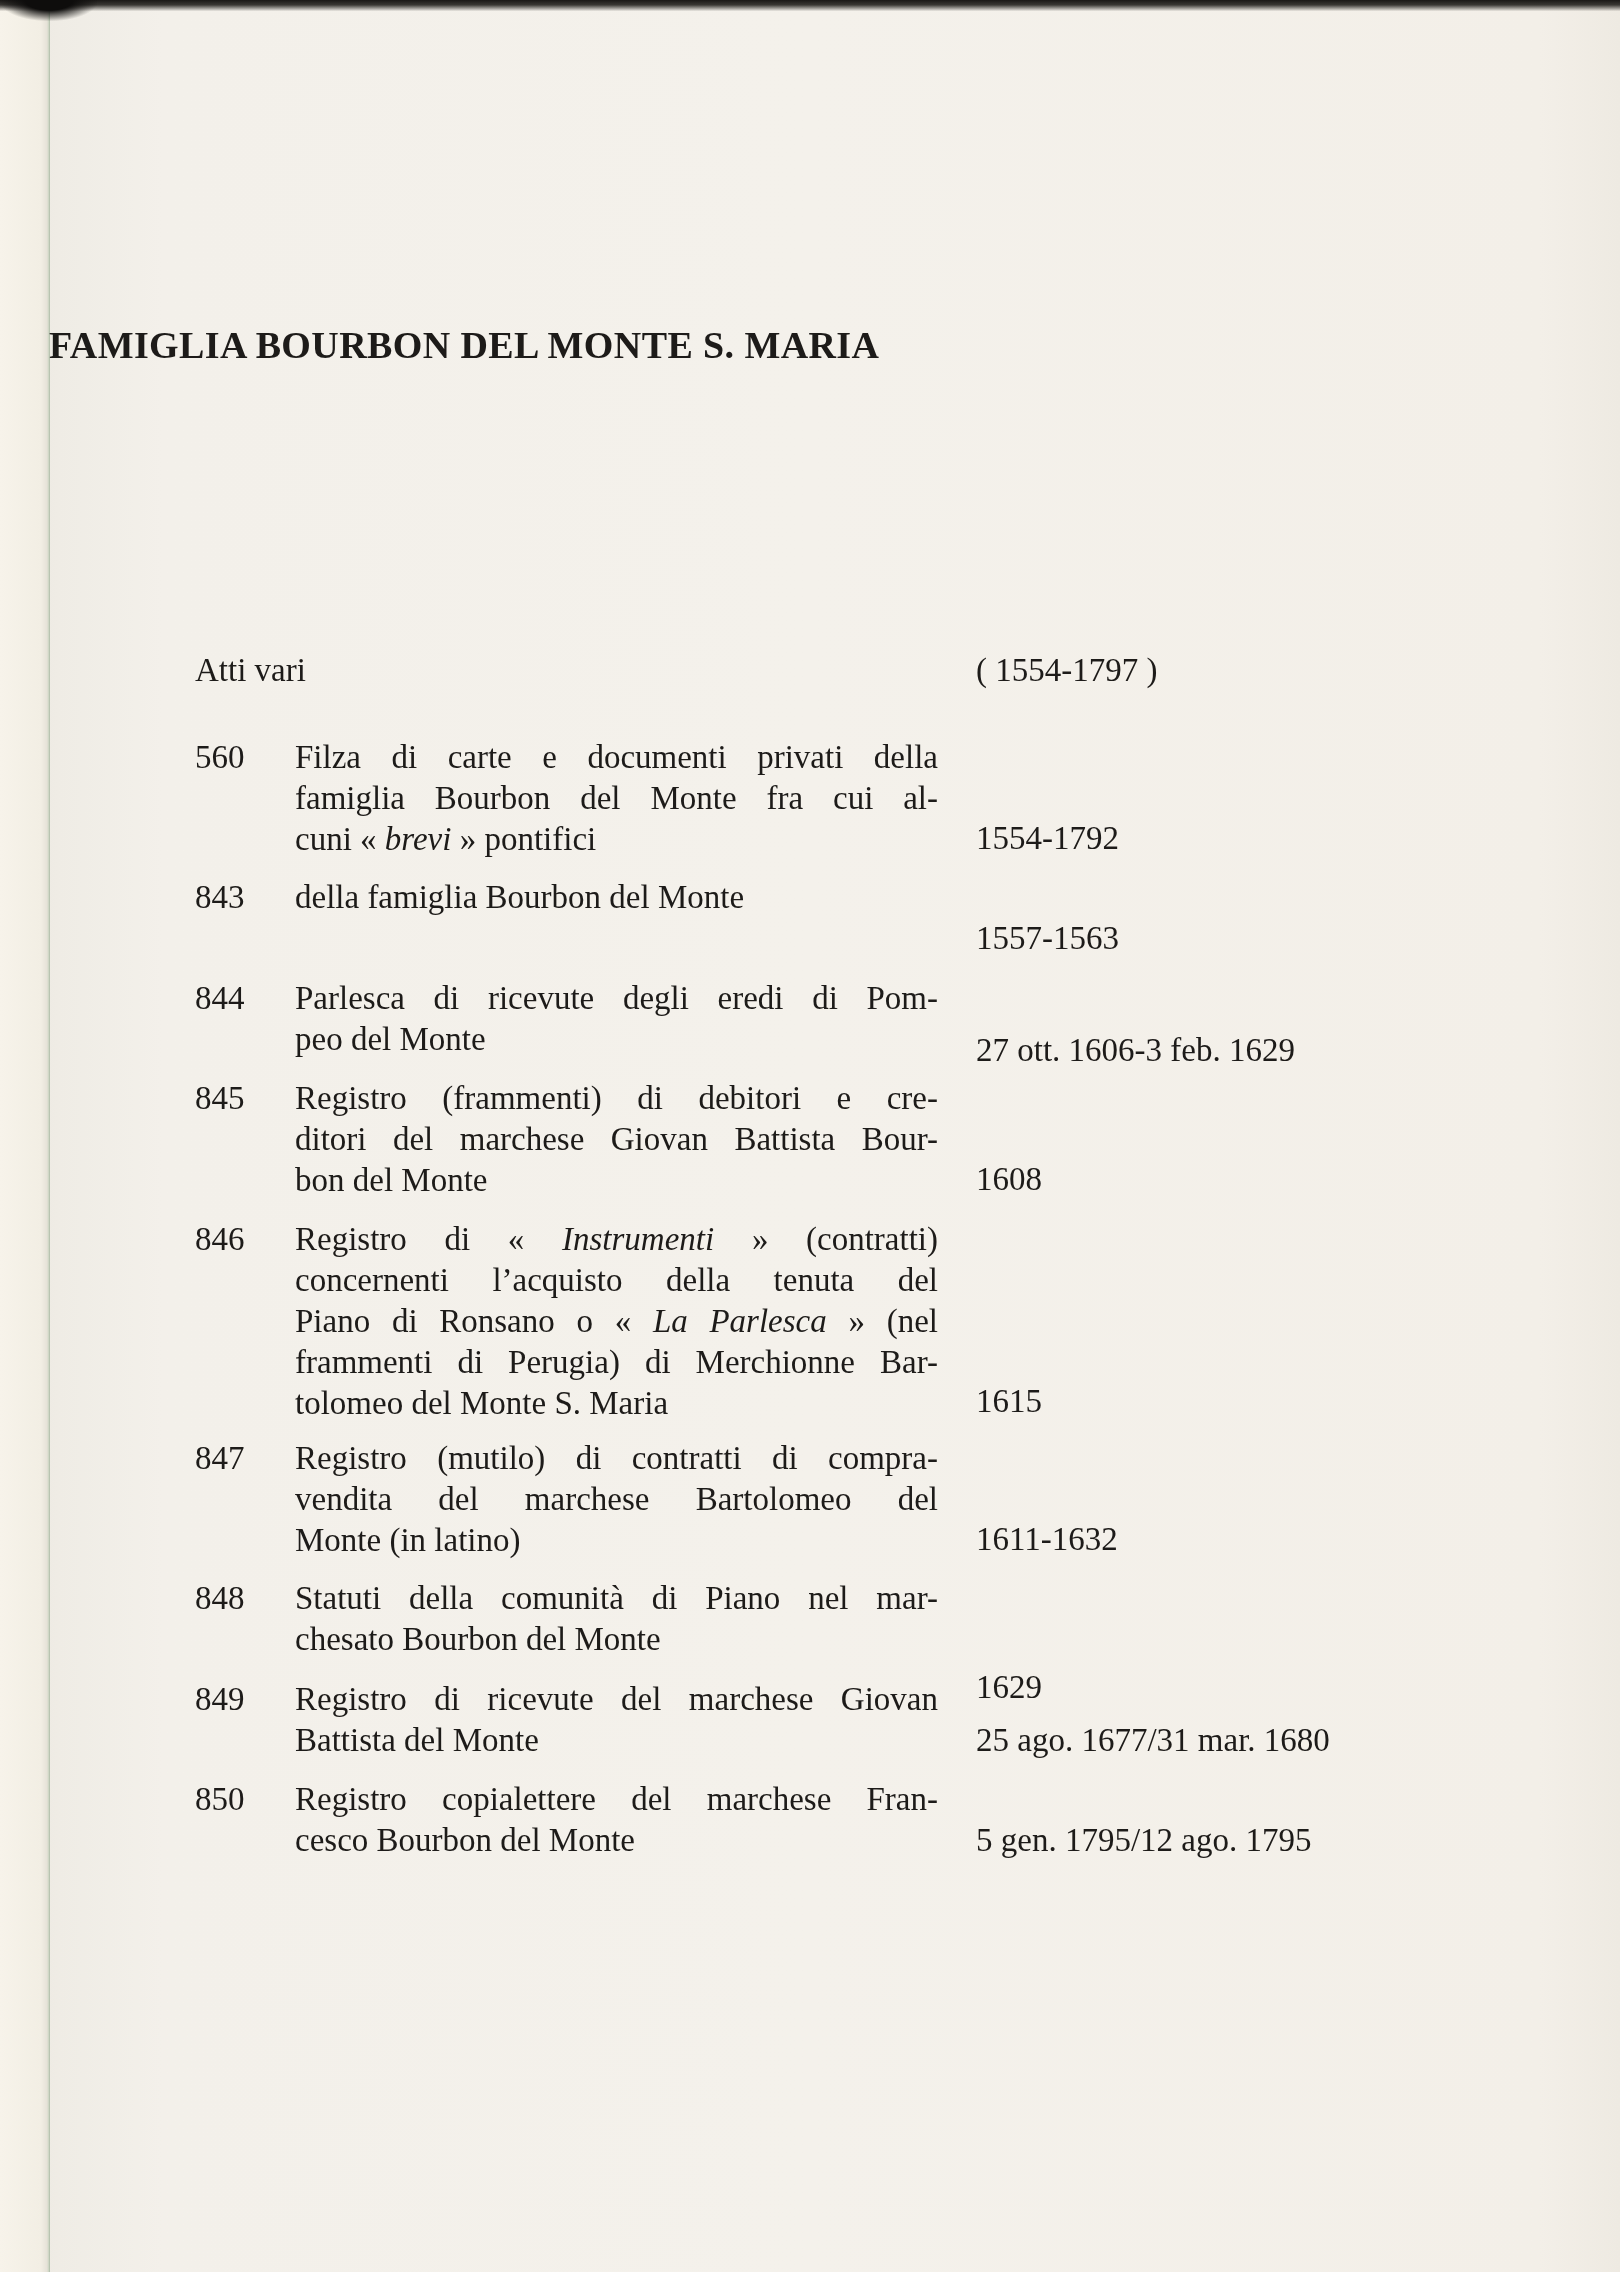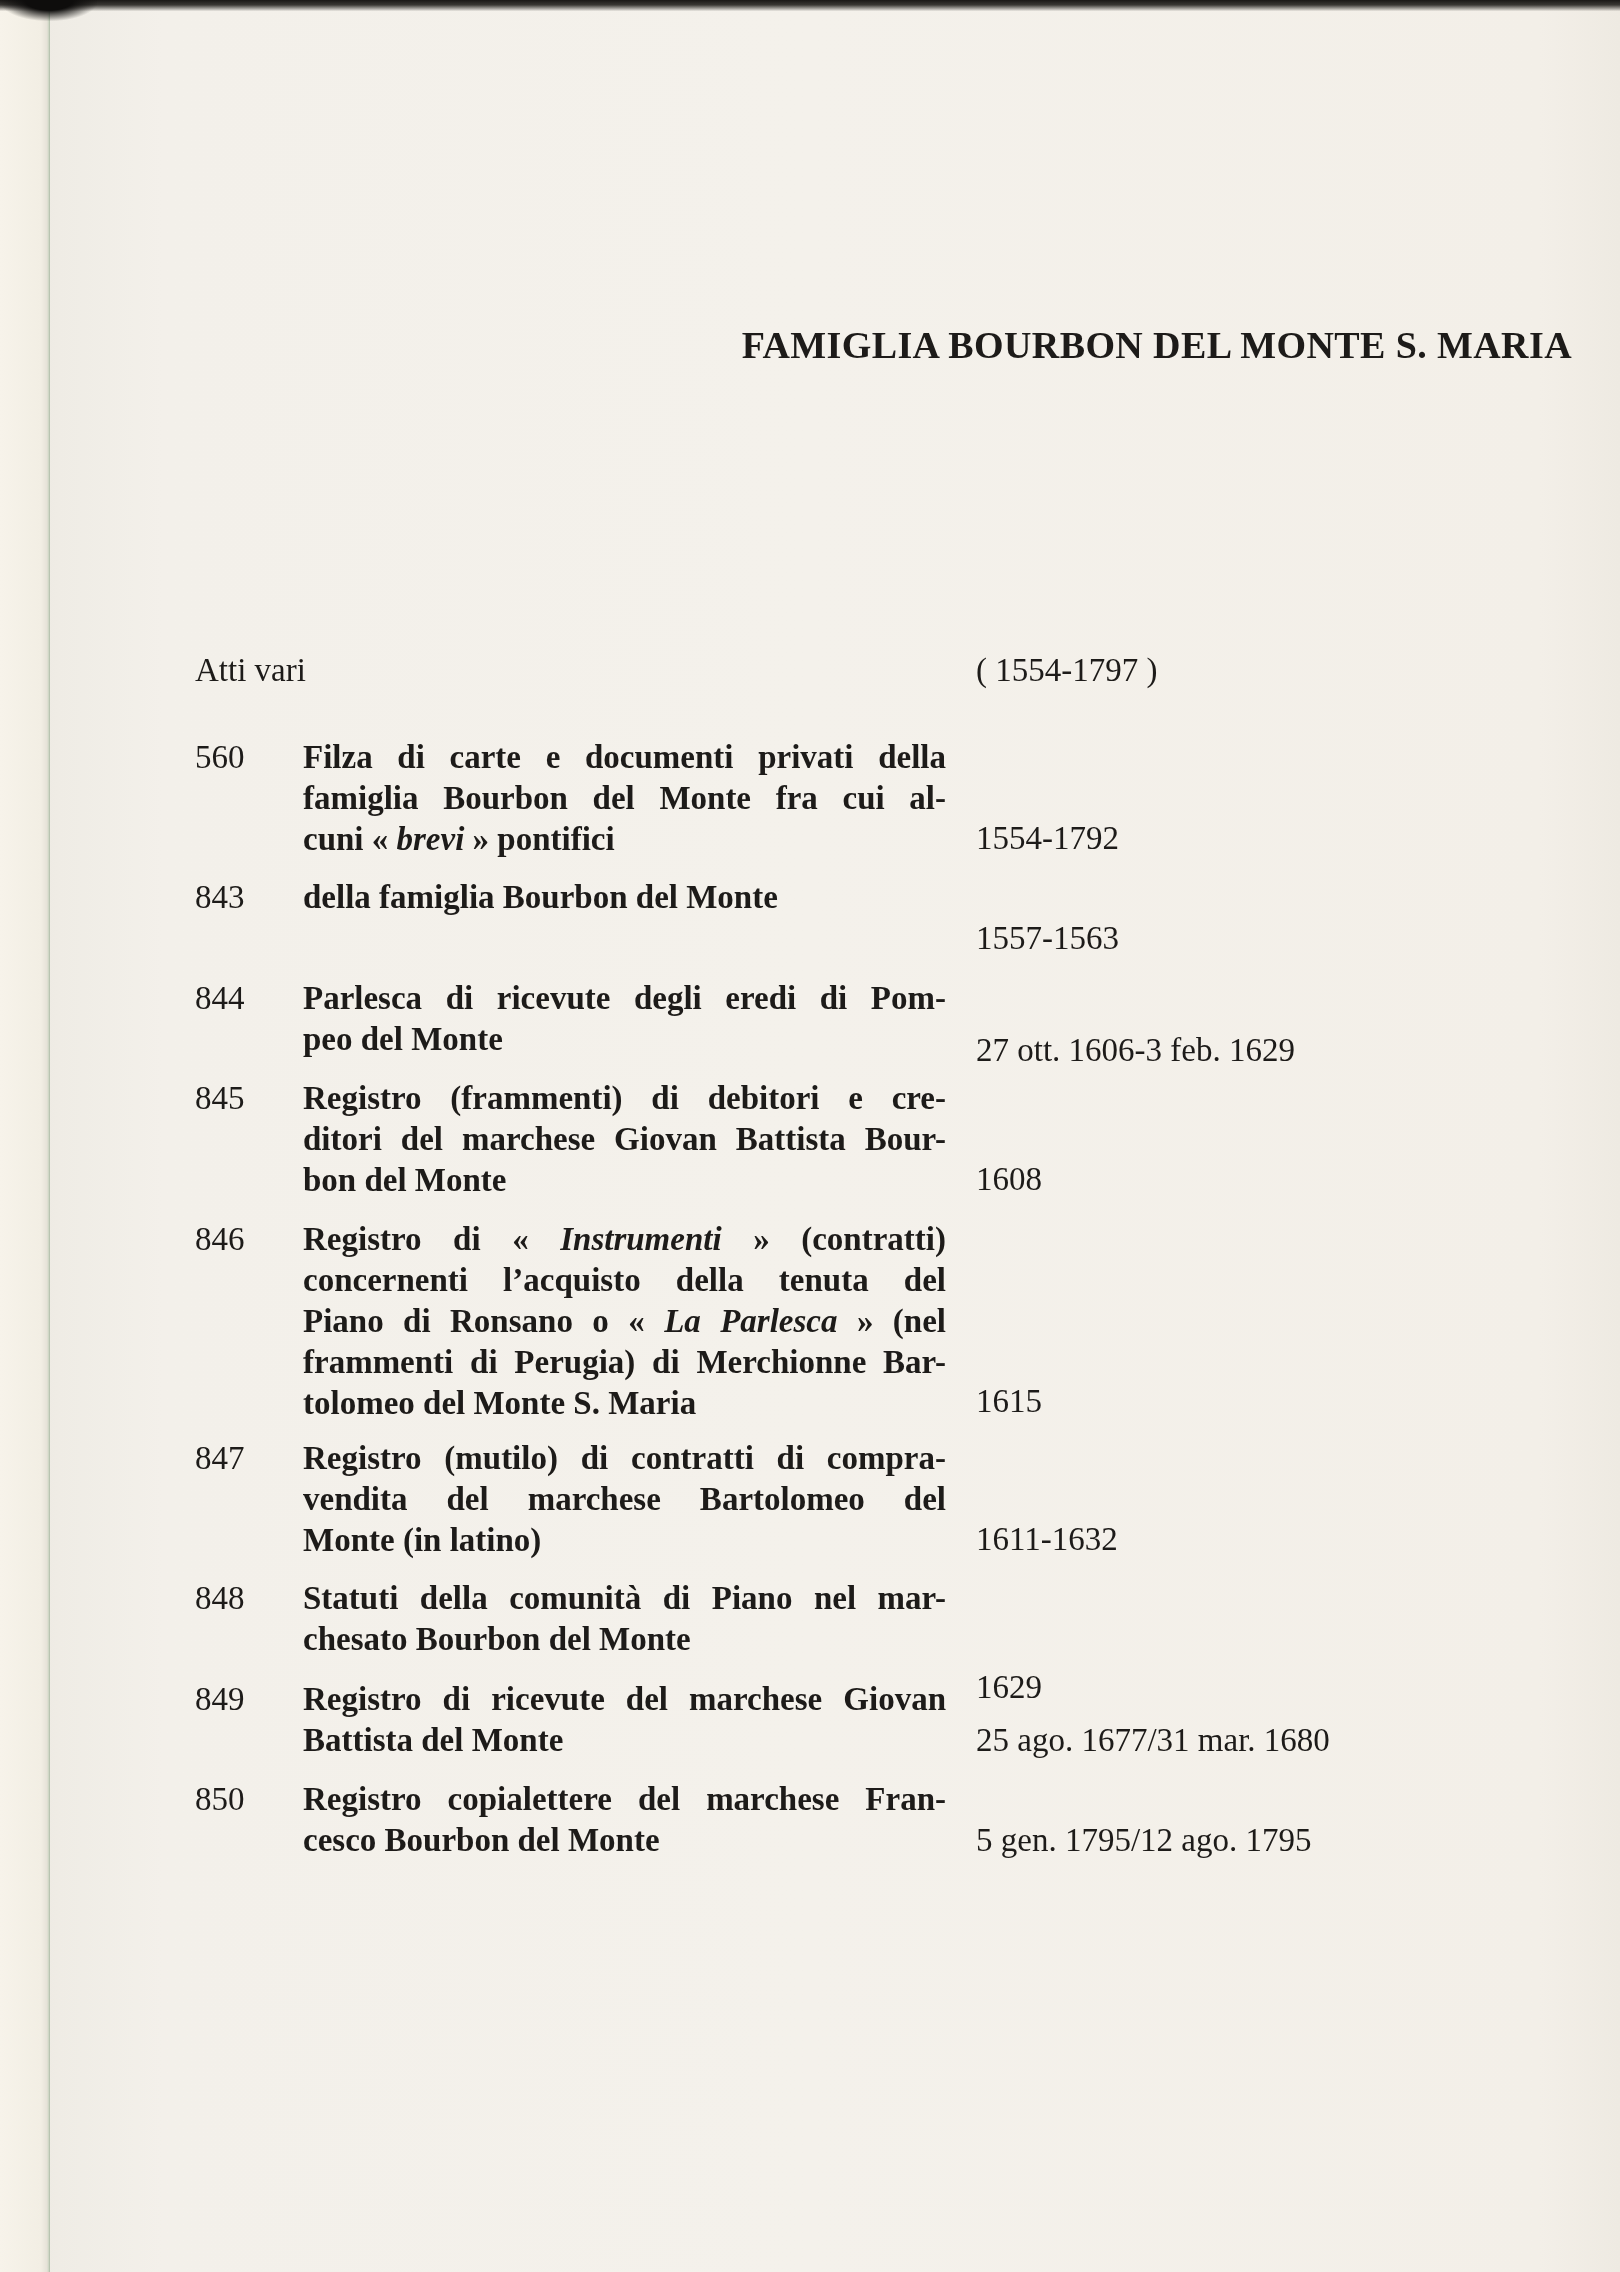--- a/index.html
+++ b/index.html
@@ -41,21 +41,21 @@
       left: 0; top: 0;
       width: 97px; height: 21px;
       background: radial-gradient(ellipse at 49px 0px, #0e0d0c 0px, #0e0d0c 24px, rgba(14,13,12,0) 50px);
     }
 
     .heading {
       position: absolute;
       left: 0;
       width: 1572px;
       top: 298px;
-      text-align: right;
+      text-align: left;
       font-size: 38px;
       letter-spacing: 0.4px;
       padding-left: 0;
     }
     .heading span { display: inline-block; margin-left: 49px; }
 
     .section-head {
       position: absolute;
       left: 195px;
       top: 650px;
@@ -73,23 +73,22 @@
       font-size: 33px;
       line-height: 41px;
     }
     .entry .num {
       position: absolute;
       left: 0; top: 0;
       width: 81px;
     }
     .entry .desc {
       position: absolute;
-      left: 108px; top: 0;
+      left: 100px; top: 0;
       width: 643px;
-      font-weight: bold;
     }
     .entry .desc .line {
       display: block;
       text-align: justify;
       text-align-last: justify;
       white-space: nowrap;
       height: 41px;
     }
     .entry .desc .line.last {
       text-align-last: left;

